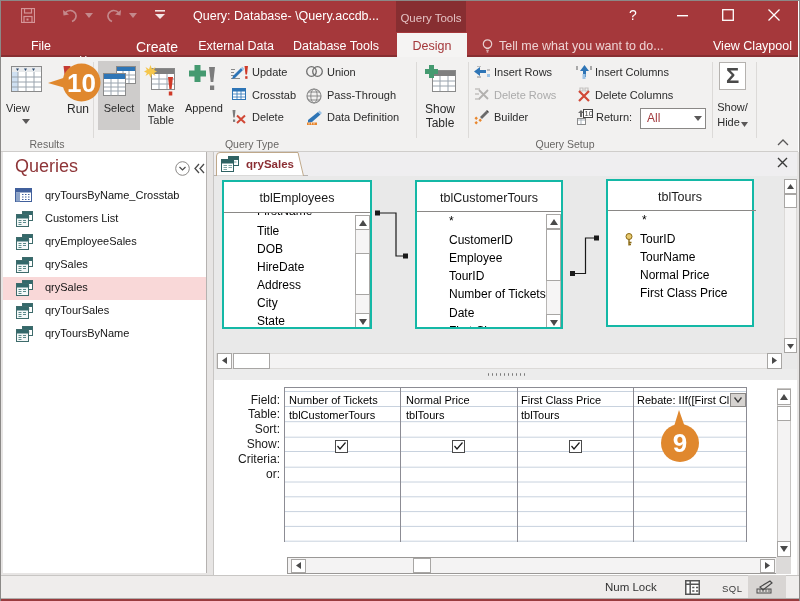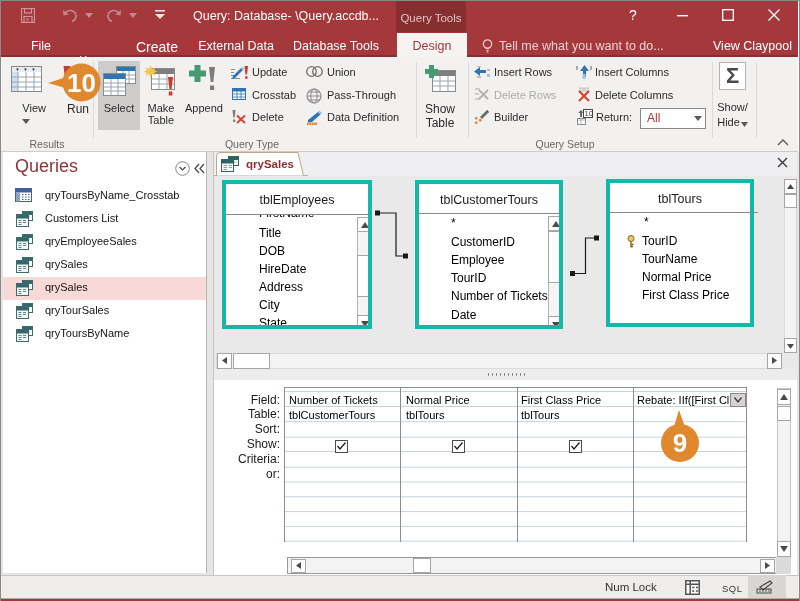--- a/index.html
+++ b/index.html
@@ -85,21 +85,21 @@
 <div class="a" style="left:756px;top:5px;width:1px;height:76px;background:#dcdad8"></div>
 
 <svg class="a" style="left:11px;top:9px" width="31" height="26" viewBox="0 0 31 26">
  <rect x="0.5" y="0.5" width="30" height="25" fill="#fff" stroke="#8a8a8a"></rect>
  <rect x="1" y="1" width="29" height="5" fill="#e8eaec"></rect>
  <path d="M5 2.5l3 0-1.5 2.5z M13 2.5l3 0-1.5 2.5z M21 2.5l3 0-1.5 2.5z" fill="#2b4a70"></path>
  <rect x="1" y="6" width="6" height="19" fill="#cfe0f2"></rect>
  <path d="M1 11h29M1 16h29M1 21h29M7 6v19M15 6v19M23 6v19" stroke="#9aa4ae" stroke-width="1"></path>
  <rect x="0.5" y="0.5" width="30" height="25" fill="none" stroke="#8a8a8a"></rect>
 </svg>
-<div class="a" style="left:6px;top:45px;width:40px;text-align:right;font-size:11px;color:#2b2b2b">View</div>
+<div class="a" style="left:6px;top:45px;width:40px;text-align:left;font-size:11px;color:#2b2b2b">View</div>
 <svg class="a" style="left:22px;top:62px" width="8" height="5" viewBox="0 0 8 5">
         <path d="M0 0h8L4 5z" fill="#5a5858"></path>
       </svg>
 
 <svg class="a" style="left:63px;top:9px" width="8" height="22" viewBox="0 0 8 22">
         <path d="M0.5 0h7l-1.7 14H2.2z" fill="#c53b32"></path>
         <rect x="2" y="17" width="4" height="4.5" fill="#c53b32"></rect>
       </svg>
 <div class="a" style="left:49px;top:45px;width:40px;text-align:right;font-size:12px;color:#2b2b2b">Run</div>
 
@@ -323,21 +323,21 @@
 </svg>
 <div class="a" style="left:246px;top:158px;font-size:11.5px;font-weight:bold;color:#8b2e33">qrySales</div>
 <svg class="a" style="left:777px;top:157px" width="11" height="11" viewBox="0 0 11 11">
       <path d="M1 1l9 9m0-9l-9 9" stroke="#3a3a3a" stroke-width="1.4"></path>
     </svg>
 
 <div class="a" style="left:214px;top:176px;width:583px;height:194px;background:#e9e9e9"></div>
 
 <div id="boxes">
 <style>
-.tbx{position:absolute;background:#fff;border:4px solid #14b8a6}
+.tbx{position:absolute;background:#fff;border:2px solid #14b8a6}
 .tbt{position:absolute;width:100%;text-align:center;font-size:12.5px;color:#1a1a1a}
 .fld{position:absolute;font-size:12px;font-weight:normal;color:#000;white-space:nowrap}
 .sbv{position:absolute;background:#f6f5f5;border:1px solid #b8b6b4}
 .sbb{position:absolute;background:#fff;border:1px solid #a8a6a4}
 </style>
 
 <div class="tbx" style="left:222px;top:180px;width:150px;height:149px;overflow:hidden">
  <div class="tbt" style="top:9px">tblEmployees</div>
  <div class="a" style="left:0;top:30px;width:150px;height:1px;background:#8a8886"></div>
  <div class="a" style="left:0;top:31px;width:150px;height:117px;overflow:hidden">

